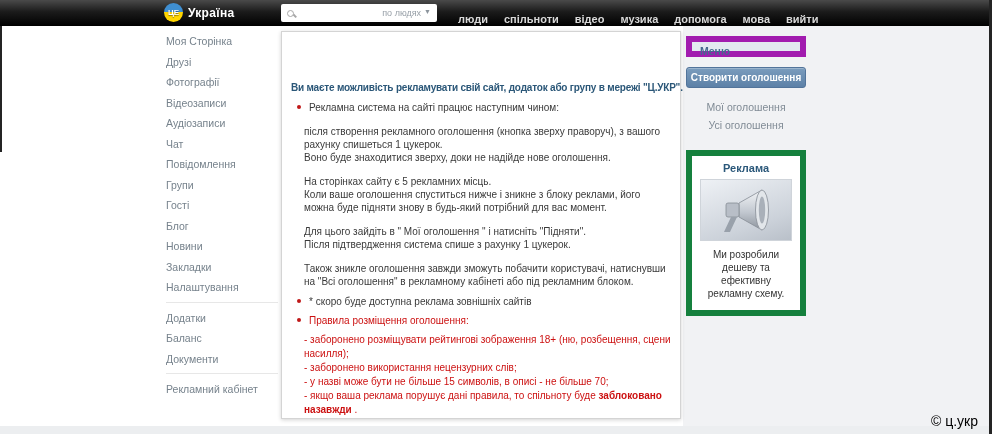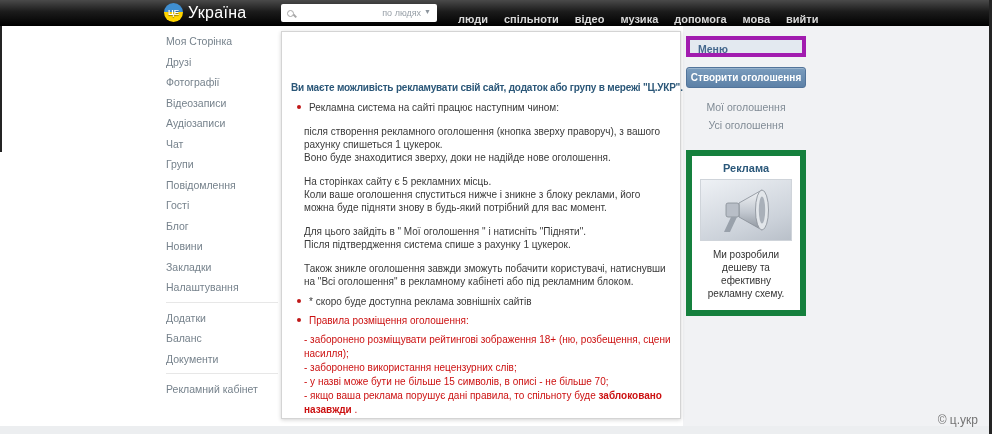--- a/index.html
+++ b/index.html
@@ -16,21 +16,21 @@
     z-index:20;
   }
   .logo { position:absolute; left:164px; top:3px; display:flex; align-items:center; gap:5px; cursor:pointer; }
   .logo-badge {
     width:19px; height:19px; border-radius:50%;
     background:linear-gradient(#3f8fd2 50%, #ffd500 50%);
     color:#fff; font-size:8px; font-weight:bold;
     display:flex; align-items:center; justify-content:center;
     text-shadow:0 1px 1px rgba(0,0,0,.45);
   }
-  .logo-text { color:#fff; font-weight:normal; font-size:16px; letter-spacing:.3px; }
+  .logo-text { color:#fff; font-weight:bold; font-size:12px; letter-spacing:.3px; }
   .search {
     position:absolute; left:281px; top:4px; width:156px; height:18px;
     background:#fff; border-radius:2px; display:flex; align-items:center;
     padding:0 6px; gap:4px;
   }
   .mag { width:7px; height:7px; border:1.5px solid #a8a8a8; border-radius:50%; position:relative; flex:none; }
   .mag::after { content:""; position:absolute; width:4px; height:1.5px; background:#a8a8a8;
     transform:rotate(45deg); right:-4px; bottom:-1px; }
   .search input { flex:1; min-width:0; border:none; outline:none; font-size:10px; background:transparent; }
   .search-filter { display:flex; align-items:flex-start; gap:3px; color:#98a0a8; font-size:9px; cursor:pointer; white-space:nowrap;padding-left:8px; }
@@ -58,21 +58,21 @@
   .dot { width:4px; height:4px; border-radius:50%; background:#c01818; margin-top:4px; flex:none; }
   .bullet-text { font-size:10px; color:#3a3a3a; line-height:13px; }
   .bullet-text.red { color:#cc1111; }
   .para { font-size:10px; color:#3a3a3a; line-height:13px; white-space:pre-line; margin:11px 0 7px 13px; }
   .rules { margin:2px 0 13px 13px; }
   .rule { font-size:10px; color:#cc1111; line-height:14px; }
   .rule b { font-weight:bold; }
   
   .menu-box {
     position:absolute; left:686px; top:36px; width:120px; height:21px;
-    background:#e3e9f0; border:4px solid #a21caf;
+    background:#e3e9f0; border:6px solid #a21caf;
     font-size:10.5px; font-weight:bold; color:#45688e;
     padding:3px 0 0 8px; z-index:6;
   }
   .create-btn {
     position:absolute; left:686px; top:67px; width:120px; height:21px;
     background:linear-gradient(#7a9cbd,#5d81a7); border:1px solid #52749a; border-radius:3px;
     color:#fff; font-weight:bold; font-size:10px; text-align:center; line-height:19px;
     box-shadow:inset 0 1px 0 rgba(255,255,255,.25); cursor:pointer; z-index:6;
   }
   .right-link { position:absolute; left:686px; width:120px; text-align:center;
@@ -83,21 +83,21 @@
     padding:6px 6px 10px; z-index:6; cursor:pointer;
   }
   .ad-title { color:#2b587a; font-weight:bold; font-size:11px; margin-bottom:5px; }
   .ad-img {
     width:92px; height:62px; margin:0 auto 7px;
     background:linear-gradient(160deg,#eef1f5 0%,#ccd2da 70%,#b9c0c9 100%);
     border:1px solid #cfd4da; display:flex; align-items:center; justify-content:center;
   }
   .ad-text { font-size:10px; color:#333; line-height:13px; }
   
-  .footer-copy { position:absolute; top:413px; right:14px; font-size:12px; color:#737373; z-index:7; }
+  .footer-copy { position:absolute; top:413px; right:14px; font-size:14px; color:#000000; z-index:7; }
 </style>
 </head>
 <body>
 
 <div class="right-bg"></div>
 <div class="bottom-strip"></div>
 <div class="edge-right"></div>
 <div class="edge-left"></div>
 
 <div class="topbar">
@@ -124,22 +124,22 @@
   </div>
 </div>
 
 <div class="sidebar">
   <div class="side-item">Моя Сторінка</div>
   <div class="side-item">Друзі</div>
   <div class="side-item">Фотографії</div>
   <div class="side-item">Відеозаписи</div>
   <div class="side-item">Аудіозаписи</div>
   <div class="side-item">Чат</div>
+  <div class="side-item">Повідомлення</div>
   <div class="side-item">Групи</div>
-  <div class="side-item">Повідомлення</div>
   <div class="side-item">Гості</div>
   <div class="side-item">Блог</div>
   <div class="side-item">Новини</div>
   <div class="side-item">Закладки</div>
   <div class="side-item">Налаштування</div>
   <div class="side-divider"></div>
   <div class="side-item">Додатки</div>
   <div class="side-item">Баланс</div>
   <div class="side-item">Документи</div>
   <div class="side-divider"></div>

